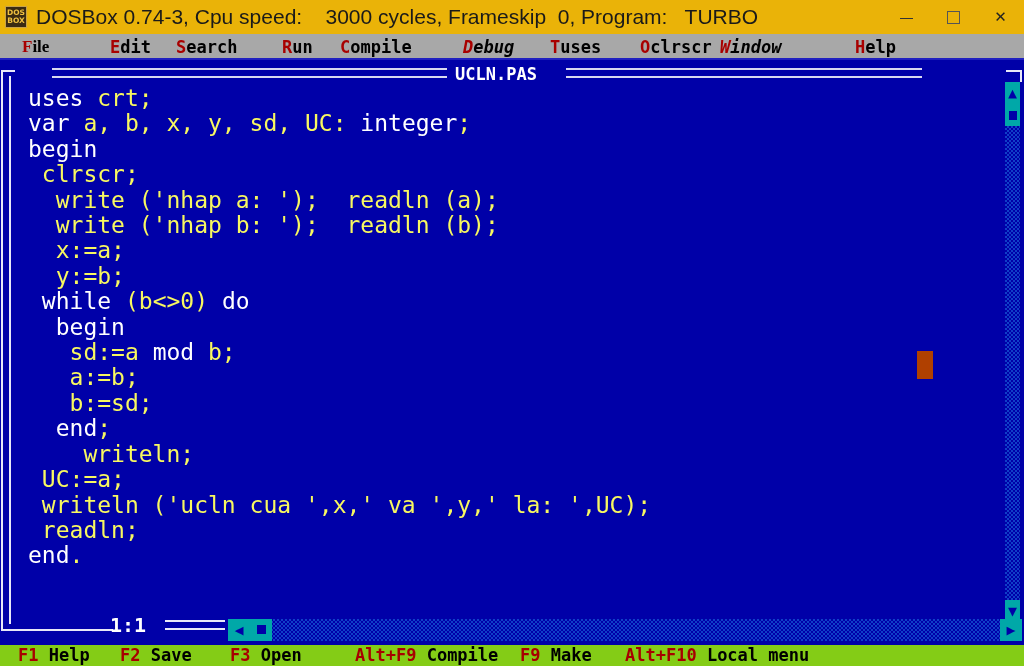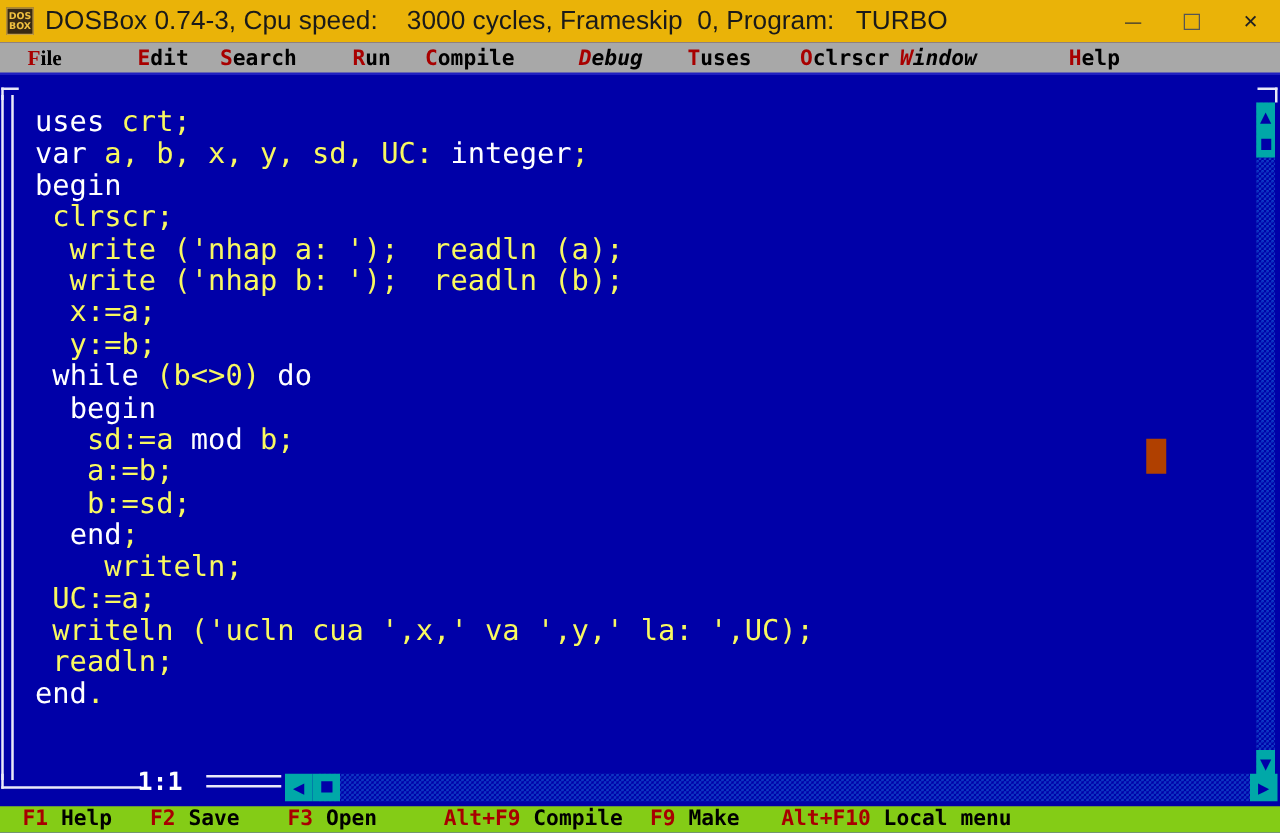--- a/index.html
+++ b/index.html
@@ -240,20 +240,31 @@
       <div class="menu-item" style="position: absolute; left: 463px; font-style: italic;"><span class="hot">D</span><span>ebug</span></div>
       <div class="menu-item" style="position: absolute; left: 550px;"><span class="hot">T</span><span>uses</span></div>
       <div class="menu-item" style="position: absolute; left: 640px;"><span class="hot">O</span><span>clrscr</span></div>
       <div class="menu-item" style="position: absolute; left: 720px; font-style: italic;"><span class="hot">W</span><span>indow</span></div>
       <div class="menu-item" style="position: absolute; left: 855px;"><span class="hot">H</span><span>elp</span></div>
     </div>
   <div class="menubar-underline"></div>
 
   <div class="editor-win">
 
+    <div class="frame-top">
+      <div class="dbl-line" style="left:52px; width:395px;"></div>
+      <div class="dbl-line" style="left:566px; width:356px;"></div>
+      <div class="closebox">
+        
+      </div>
+      <div class="wtitle" style="left:455px;">UCLN.PAS</div>
+      <div class="zoombox">
+        
+      </div>
+    </div>
 
     <div class="corner-tl"></div>
     <div class="corner-tr"></div>
     <div class="border-l"></div>
     <div class="corner-bl"></div>
 
     <div class="code" id="codearea"><div><span class="kw">uses</span><span> crt;</span></div><div><span class="kw">var</span><span> a, b, x, y, sd, UC: </span><span class="kw">integer</span><span>;</span></div><div><span class="kw">begin</span></div><div><span> clrscr;</span></div><div><span>  write ('nhap a: ');  readln (a);</span></div><div><span>  write ('nhap b: ');  readln (b);</span></div><div><span>  x:=a;</span></div><div><span>  y:=b;</span></div><div><span> </span><span class="kw">while</span><span> (b&lt;&gt;0) </span><span class="kw">do</span></div><div><span>  </span><span class="kw">begin</span></div><div><span>   sd:=a </span><span class="kw">mod</span><span> b;</span></div><div><span>   a:=b;</span></div><div><span>   b:=sd;</span></div><div><span>  </span><span class="kw">end</span><span>;</span></div><div><span>    writeln;</span></div><div><span> UC:=a;</span></div><div><span> writeln ('ucln cua ',x,' va ',y,' la: ',UC);</span></div><div><span> readln;</span></div><div><span class="kw">end</span><span>.</span></div></div>
 
     <div class="mouse-block"></div>
 

